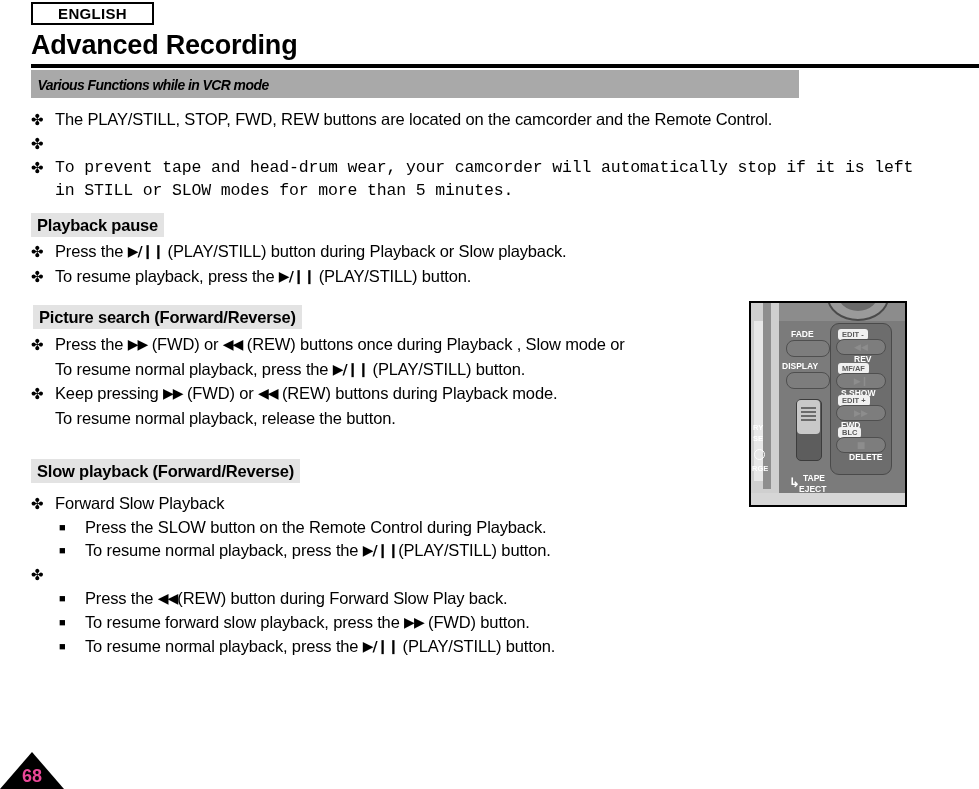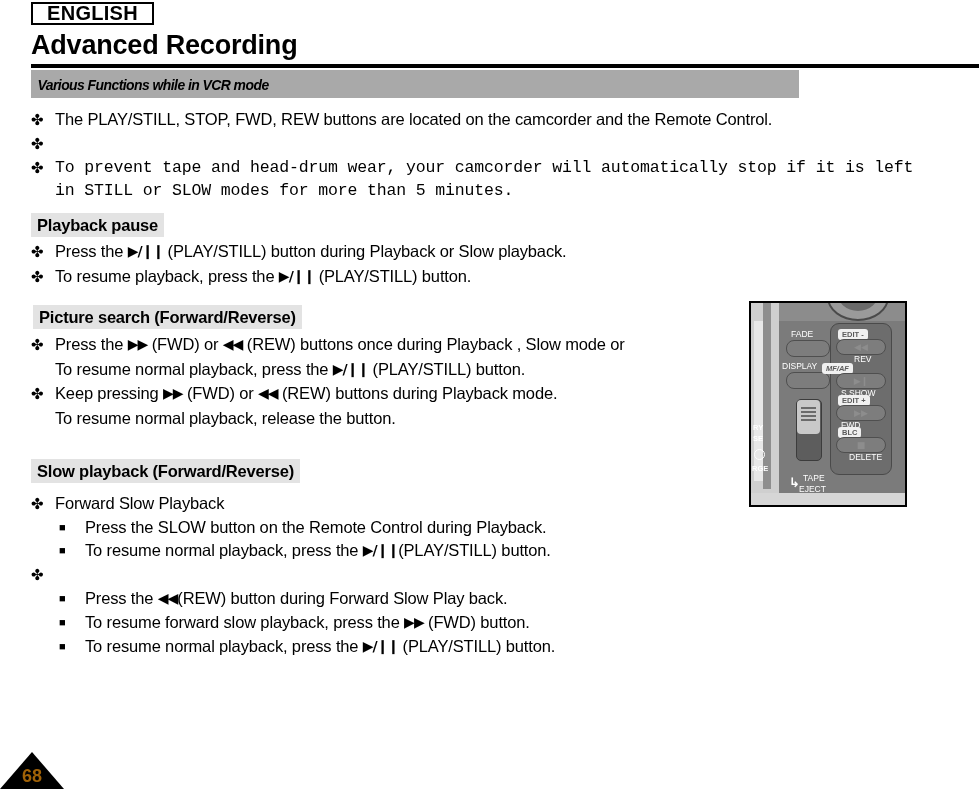--- a/index.html
+++ b/index.html
@@ -16,21 +16,21 @@
   }
 
   
   .lang-badge {
     position: absolute;
     left: 31px; top: 2px;
     width: 123px; height: 23px;
     border: 2px solid #000;
     background: #fff;
     display: flex; align-items: center; justify-content: center;
-    font-size: 20px; font-weight: bold;
+    font-size: 15px; font-weight: bold;
     letter-spacing: 0.3px;
   }
   .page-title {
     position: absolute;
     left: 31px; top: 30px;
     font-size: 27px; font-weight: bold;
     letter-spacing: -0.2px;
   }
   .title-rule {
     position: absolute;
@@ -155,21 +155,21 @@
   .fig-panel {
     position:absolute; left:79px; top:20px;
     width:62px; height:152px;
     border:1.5px solid #4a4a4a;
     border-radius:9px;
     background:#6d6d6d;
   }
   .fig-lbl {
     position:absolute;
     color:#ffffff;
-    font-size:8.5px; font-weight:normal;
+    font-size:8.5px; font-weight:bold;
     letter-spacing:0px;
     white-space:nowrap;
   }
   .fig-chip {
     position:absolute;
     background:#f0f0f0;
     color:#5a5a5a;
     font-size:7.5px; font-weight:bold;
     border-radius:3px;
     padding:1px 4px;
@@ -242,21 +242,21 @@
   .page-num .tri {
     position:absolute; left:0; top:0;
     width:0; height:0;
     border-left:32px solid transparent;
     border-right:32px solid transparent;
     border-bottom:37px solid #000000;
   }
   .page-num .num {
     position:absolute; left:0; top:14px; width:64px;
     text-align:center;
-    color:#a16207; font-size:18px; font-weight:bold;
+    color:#ec4899; font-size:18px; font-weight:bold;
   }
 </style>
 </head>
 <body>
 
 <div class="lang-badge">
   <span>ENGLISH</span>
 </div>
 
 <div class="page-title">Advanced Recording</div>
@@ -353,21 +353,21 @@
   <div class="fig-lbl" style="left:31px; top:58px;">DISPLAY</div>
   <div class="fig-btn" style="left:35px; top:69px; width:44px; height:17px;"></div>
 
   <div class="fig-panel"></div>
   <div id="fig-panel-buttons">
       <div class="fig-chip" style="left: 87px; top: 26px;">EDIT -</div>
       <div class="fig-btn wide" style="left: 85px; top: 36px; width: 50px; height: 16px;">
         <div class="glyph">◀◀</div>
       </div>
       <div class="fig-lbl" style="left: 90px; top: 51px; margin-left: 13px;">REV</div>
-      <div class="fig-chip" style="left: 71px; top: 60px; font-style: italic;">MF/AF</div>
+      <div class="fig-chip" style="left: 87px; top: 60px;">MF/AF</div>
       <div class="fig-btn wide" style="left: 85px; top: 70px; width: 50px; height: 16px;">
         <div class="glyph">▶❙</div>
       </div>
       <div class="fig-lbl" style="left: 90px; top: 85px;">S.SHOW</div>
       <div class="fig-chip" style="left: 87px; top: 92px;">EDIT +</div>
       <div class="fig-btn wide" style="left: 85px; top: 102px; width: 50px; height: 16px;">
         <div class="glyph">▶▶</div>
       </div>
       <div class="fig-lbl" style="left: 90px; top: 117px;">FWD</div>
       <div class="fig-chip" style="left: 87px; top: 124px;">BLC</div>

